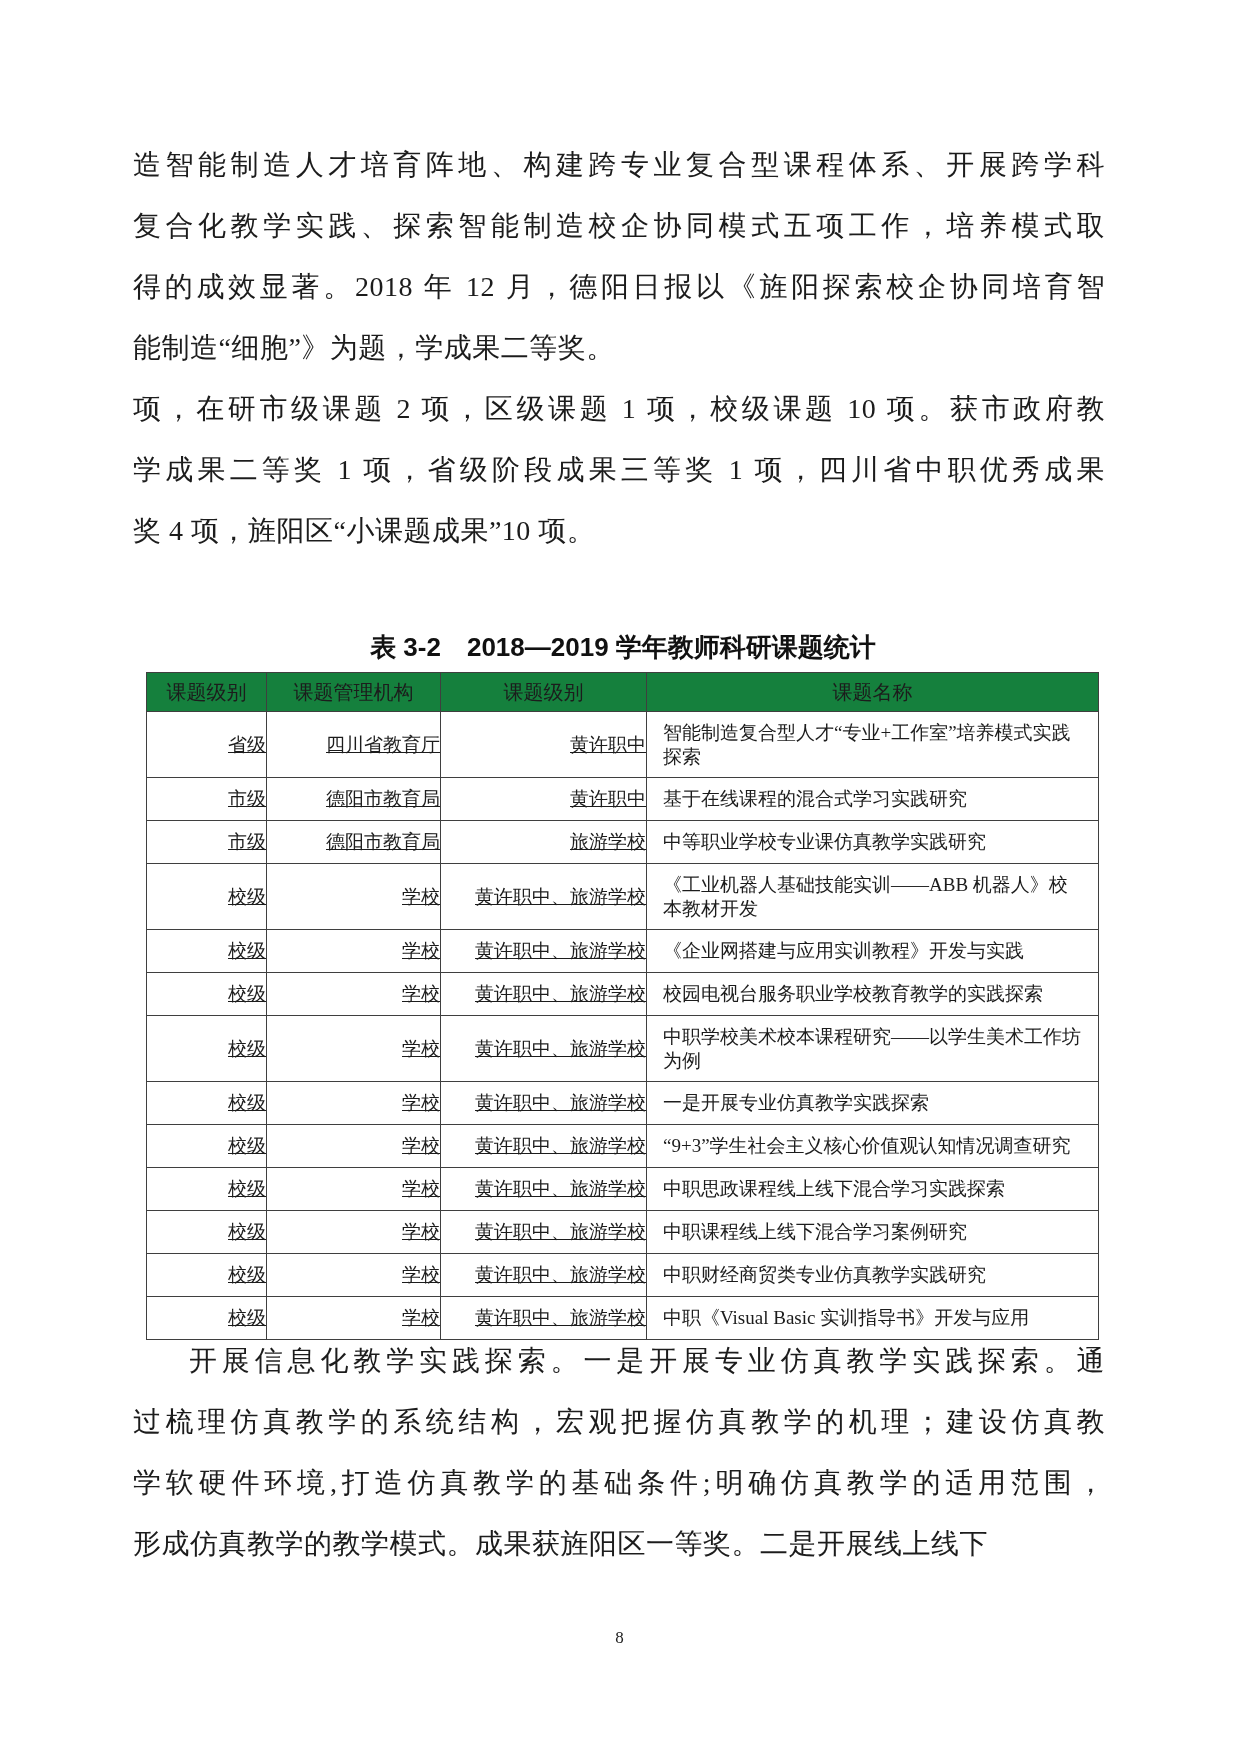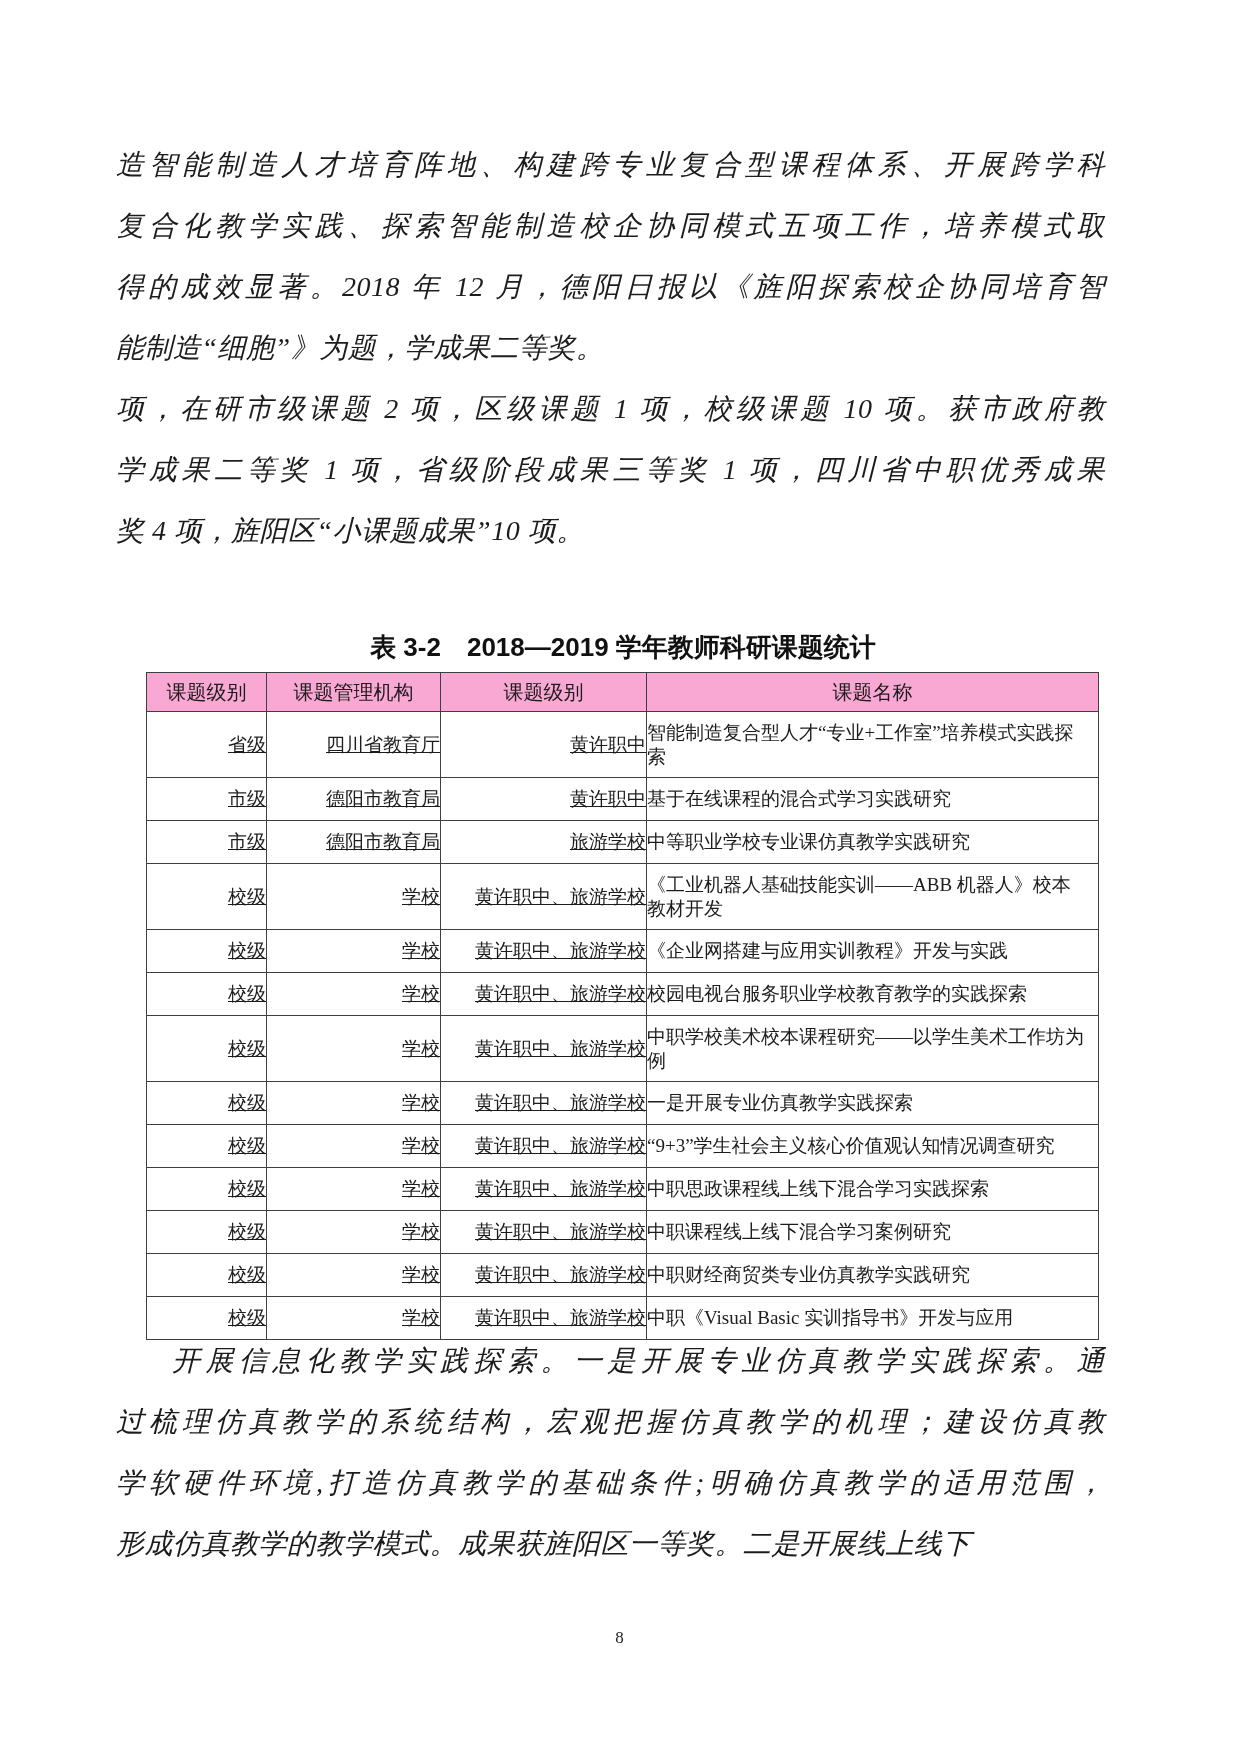--- a/index.html
+++ b/index.html
@@ -7,21 +7,21 @@
     width:1239px;height:1754px;
     background:#ffffff;
     font-family:"Liberation Serif","DejaVu Serif",serif;
     color:#1c1c1c;
     position:relative;
     overflow:hidden;
   }
   .page{position:absolute;inset:0;background:#ffffff;}
 
   
-  .para{position:absolute;left:116px;right:134px;font-style:italic;}
+  .para{position:absolute;left:133px;right:134px;}
   .line{
     height:61px;line-height:61px;
     font-size:28px;
     text-align:justify;
     text-align-last:justify;
     white-space:nowrap;
     letter-spacing:0.5px;
   }
   .line.last{text-align-last:left;white-space:normal;}
   .line.indent{text-indent:56px;}
@@ -38,28 +38,28 @@
 
   
   .tbl-wrap{position:absolute;left:146px;top:672px;width:952px;}
   table{
     border-collapse:collapse;width:952px;
     font-size:19px;color:#1c1c1c;
     table-layout:fixed;
   }
   th,td{border:1.5px solid #3f3f3f;vertical-align:middle;padding:0;}
   thead th{
-    background:#f9a8d4;
+    background:#15803d;
     height:38px;
     font-weight:normal;font-size:20px;
     text-align:center;
   }
   col.c1{width:120px;} col.c2{width:174px;} col.c3{width:206px;} col.c4{width:452px;}
   td.c{text-align:right;text-decoration:underline;}
-  td.n{text-align:left;padding:2px 12px 2px 0;line-height:24px;}
+  td.n{text-align:left;padding:2px 12px 2px 16px;line-height:24px;}
   tr.single td{height:38px;}
   tr.double td{height:61px;}
 
   .page-number{
     position:absolute;left:0;right:0;top:1618px;
     height:40px;line-height:40px;
     text-align:center;font-size:17px;color:#222;
   }
 </style>
 </head>

